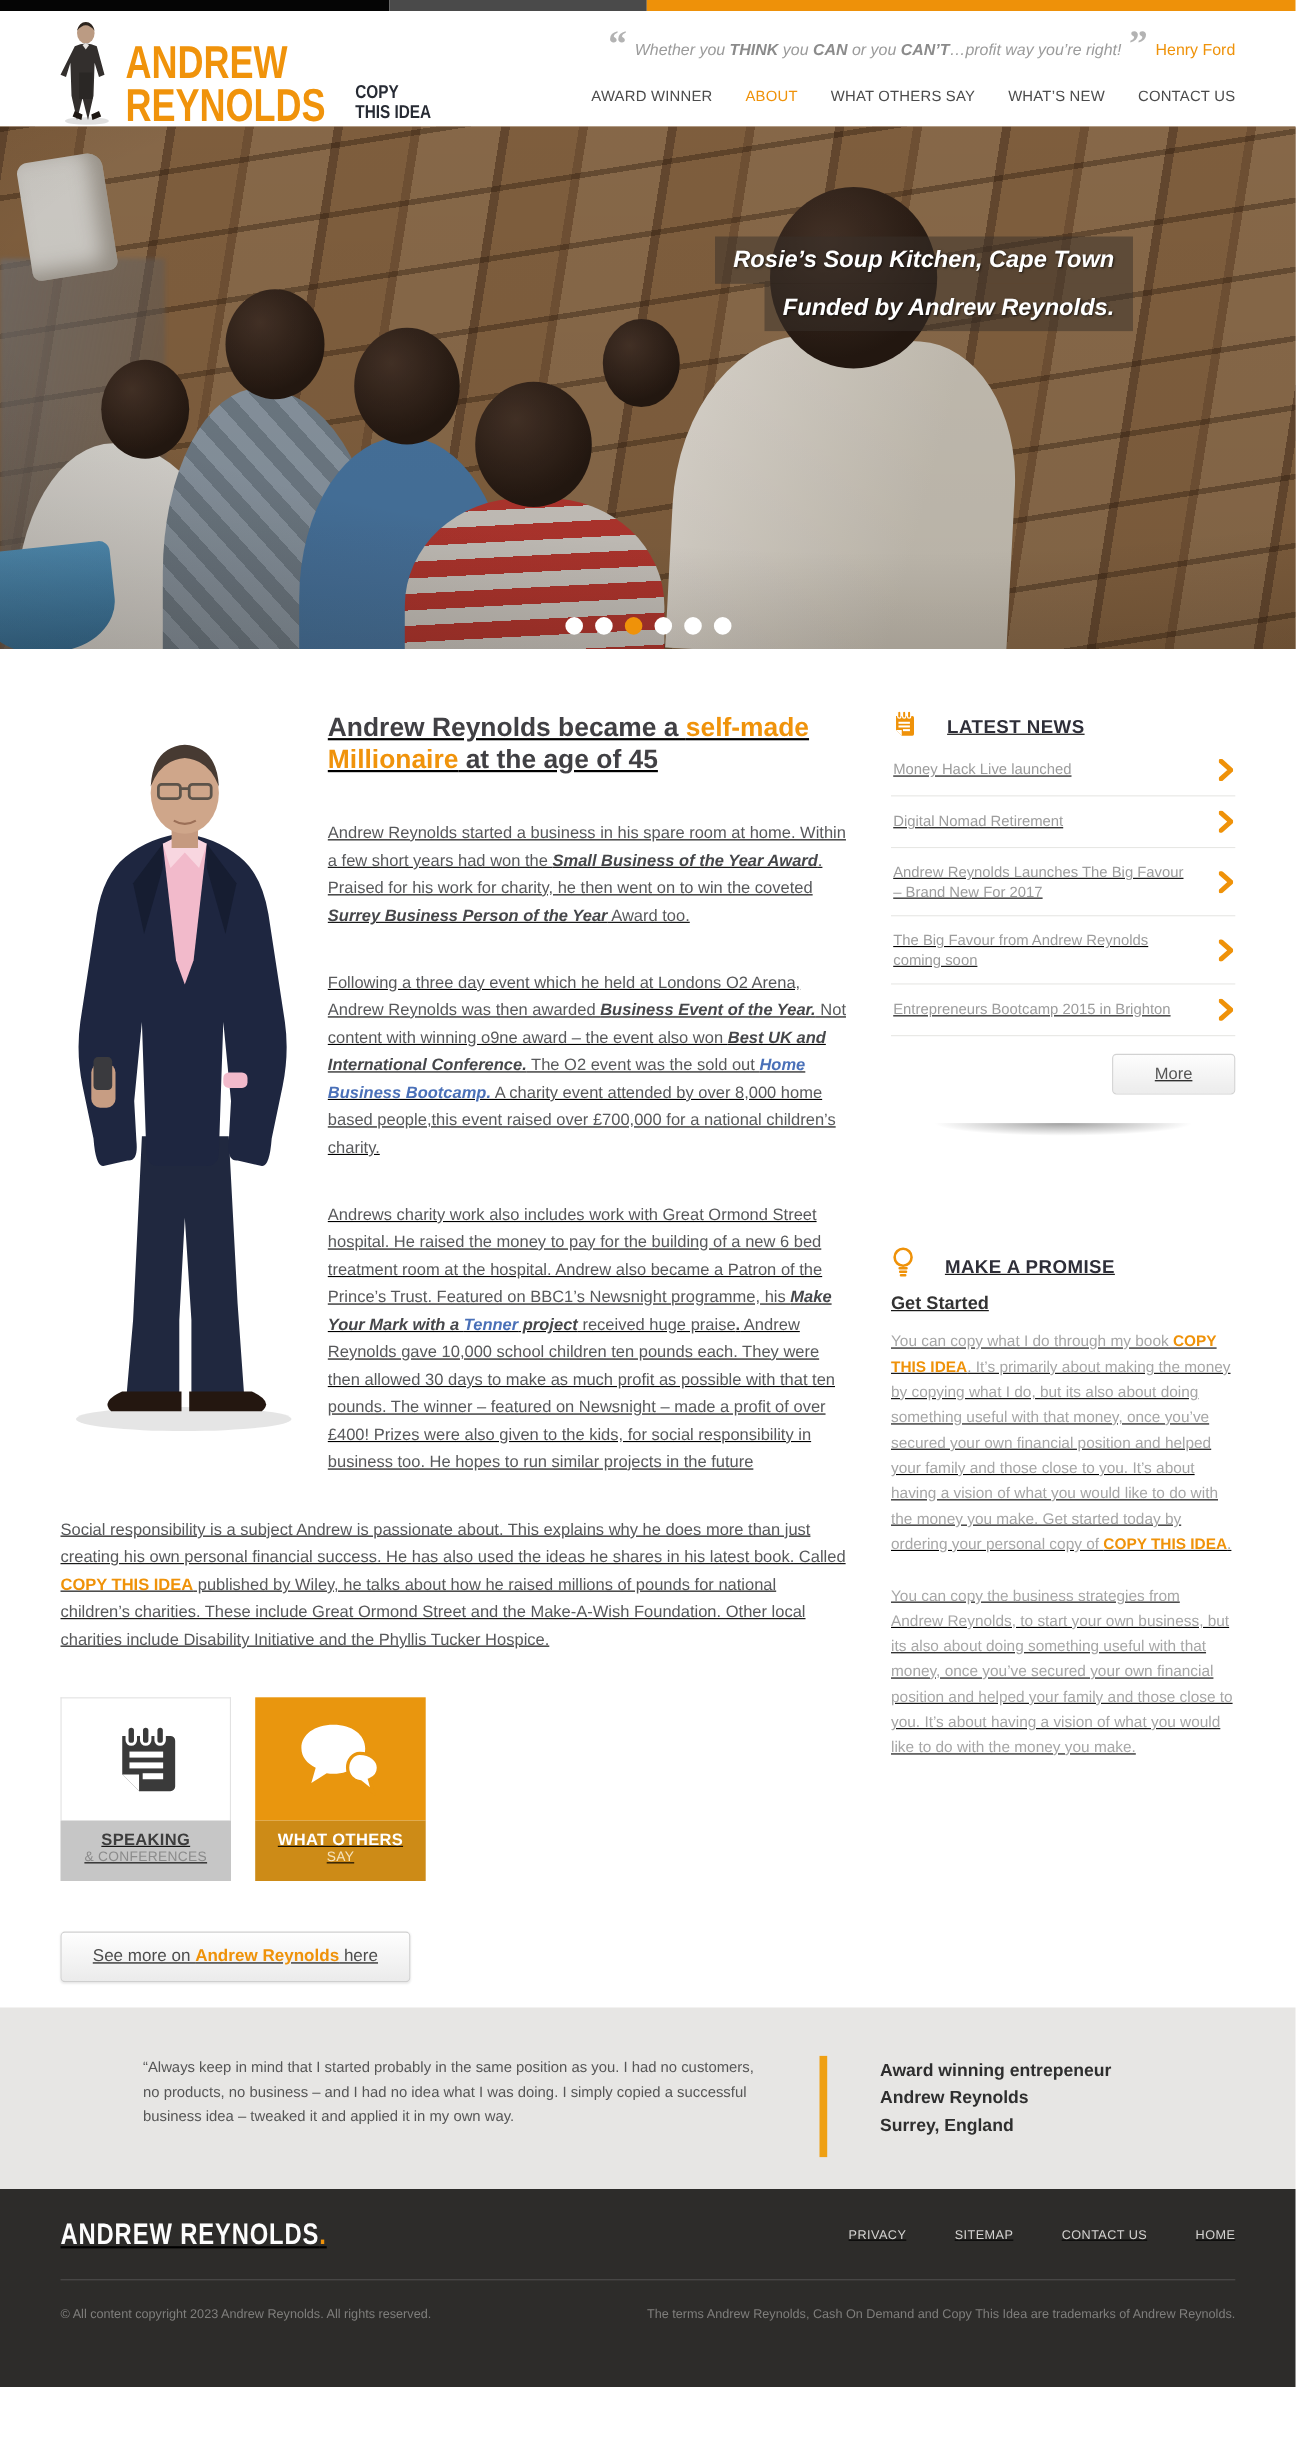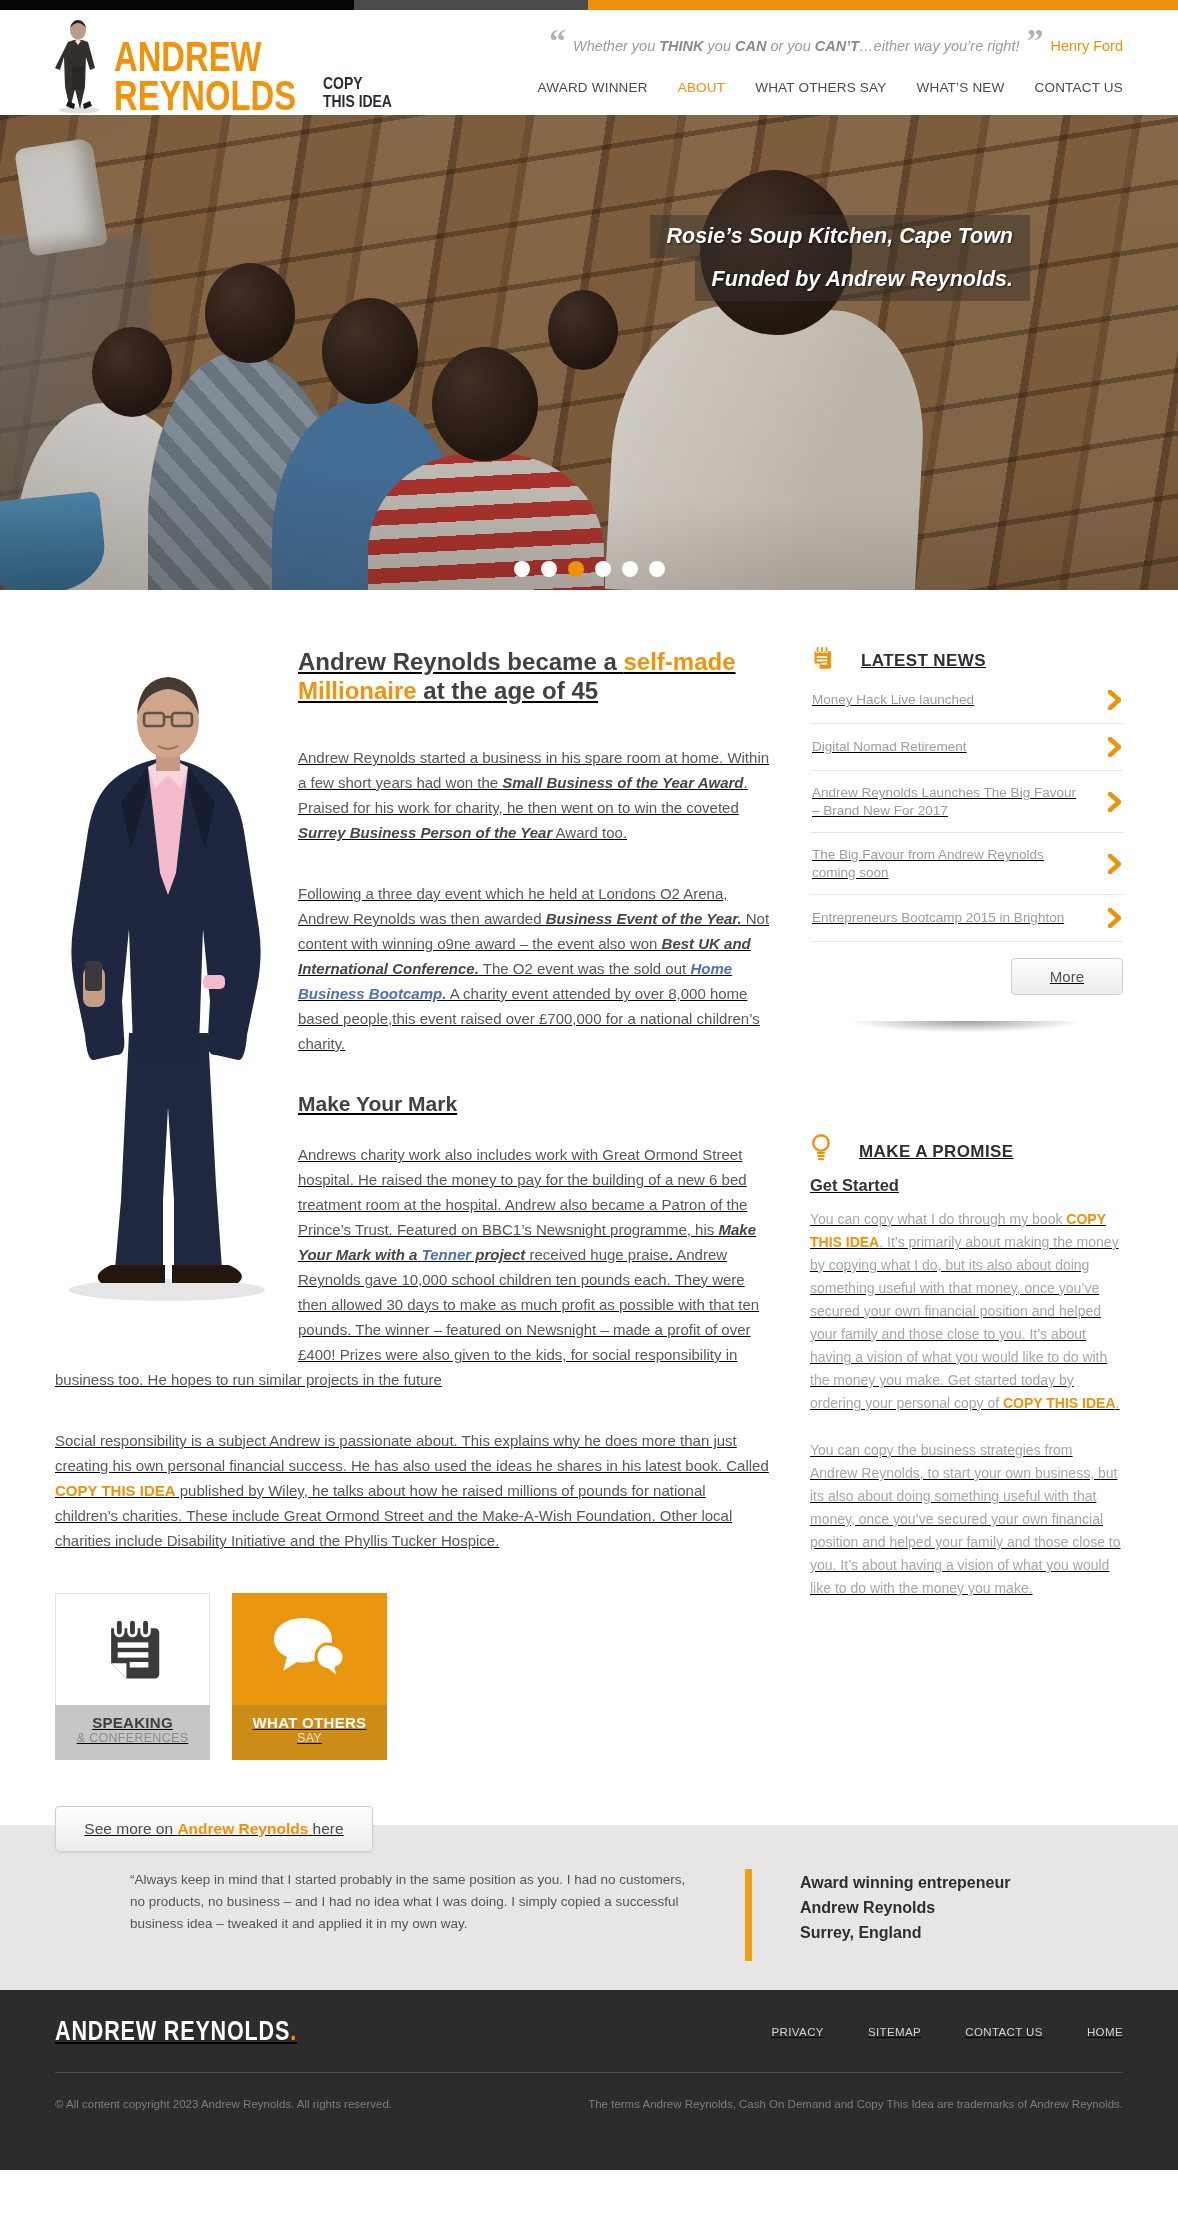--- a/index.html
+++ b/index.html
@@ -145,21 +145,21 @@
         <span class="logo-line">REYNOLDS</span>
       </div>
       <div class="logo-sub">
         <div>COPY</div>
         <div>THIS IDEA</div>
       </div>
     </div>
     <div class="header-right">
       <div class="quote-row">
         <span class="qmark">“</span>
-        <span class="quote-text"><span>Whether you </span><span class="qb">THINK</span><span> you </span><span class="qb">CAN</span><span> or you </span><span class="qb">CAN’T</span><span>…either way you’re right!</span></span>
+        <span class="quote-text"><span>Whether you </span><span class="qb">THINK</span><span> you </span><span class="qb">CAN</span><span> or you </span><span class="qb">CAN’T</span><span>…profit way you’re right!</span></span>
         <span class="qmark">”</span>
         <span class="quote-author">Henry Ford</span>
       </div>
       <div class="nav">
         <span class="nav-item">AWARD WINNER</span>
         <span class="nav-item active">ABOUT</span>
         <span class="nav-item">WHAT OTHERS SAY</span>
         <span class="nav-item">WHAT’S NEW</span>
         <span class="nav-item">CONTACT US</span>
       </div>
@@ -221,21 +221,20 @@
             <rect x="117" y="68" width="20" height="13" rx="3"></rect>
             <line x1="109" y1="72" x2="117" y2="72"></line>
           </g>
           <path d="M103,101 q10,6 20,0" stroke="#9b6f57" fill="none" stroke-width="2"></path>
         </svg>
       </div>
 
       <h1 class="page-h1"><span>Andrew Reynolds became a </span><span class="orange">self-made Millionaire</span><span> at the age of 45</span></h1>
       <p><span>Andrew Reynolds started a business in his spare room at home. Within a few short years had won the </span><span class="bi">Small Business of the Year Award</span><span>. Praised for his work for charity, he then went on to win the coveted </span><span class="bi">Surrey Business Person of the Year</span><span> Award too.</span></p>
       <p><span>Following a three day event which he held at Londons O2 Arena, Andrew Reynolds was then awarded </span><span class="bi">Business Event of the Year.</span><span> Not content with winning o9ne award – the event also won </span><span class="bi">Best UK and International Conference.</span><span> The O2 event was the sold out </span><span class="link-bi"> Home Business Bootcamp.</span><span> A charity event attended by over 8,000 home based people,this event raised over £700,000 for a national children’s charity.</span></p>
-      <h2 class="page-h2">Make Your Mark</h2>
       <p><span>Andrews charity work also includes work with Great Ormond Street hospital. He raised the money to pay for the building of a new 6 bed treatment room at the hospital. Andrew also became a Patron of the Prince’s Trust. Featured on BBC1’s Newsnight programme, his </span><span class="bi">Make Your Mark with a </span><span class="link-bi">Tenner</span><span class="bi"> project</span><span> received huge praise</span><span class="b">.</span><span> Andrew Reynolds gave 10,000 school children ten pounds each. They were then allowed 30 days to make as much profit as possible with that ten pounds. The winner – featured on Newsnight – made a profit of over £400! Prizes were also given to the kids, for social responsibility in business too. He hopes to run similar projects in the future</span></p>
       <p><span>Social responsibility is a subject Andrew is passionate about. This explains why he does more than just creating his own personal financial success. He has also used the ideas he shares in his latest book. Called </span><span class="orange-b">COPY THIS IDEA</span><span> published by Wiley, he talks about how he raised millions of pounds for national children’s charities. These include Great Ormond Street and the Make-A-Wish Foundation. Other local charities include Disability Initiative and the Phyllis Tucker Hospice.</span></p>
 
       <div class="tiles">
         <div class="tile light">
           <div class="tile-icon">
             <svg width="70" height="70" viewBox="0 0 64 64">
               <path d="M12,12 h40 a4,4 0 0 1 4,4 v38 a4,4 0 0 1 -4,4 H26 L12,44 Z M12,44 l14,0 0,14 z" fill="#3a3a3a"></path>
               <path d="M12,44 h14 v14 z" fill="#fff"></path>
               <g fill="#3a3a3a" stroke="#fff" stroke-width="2.5">

